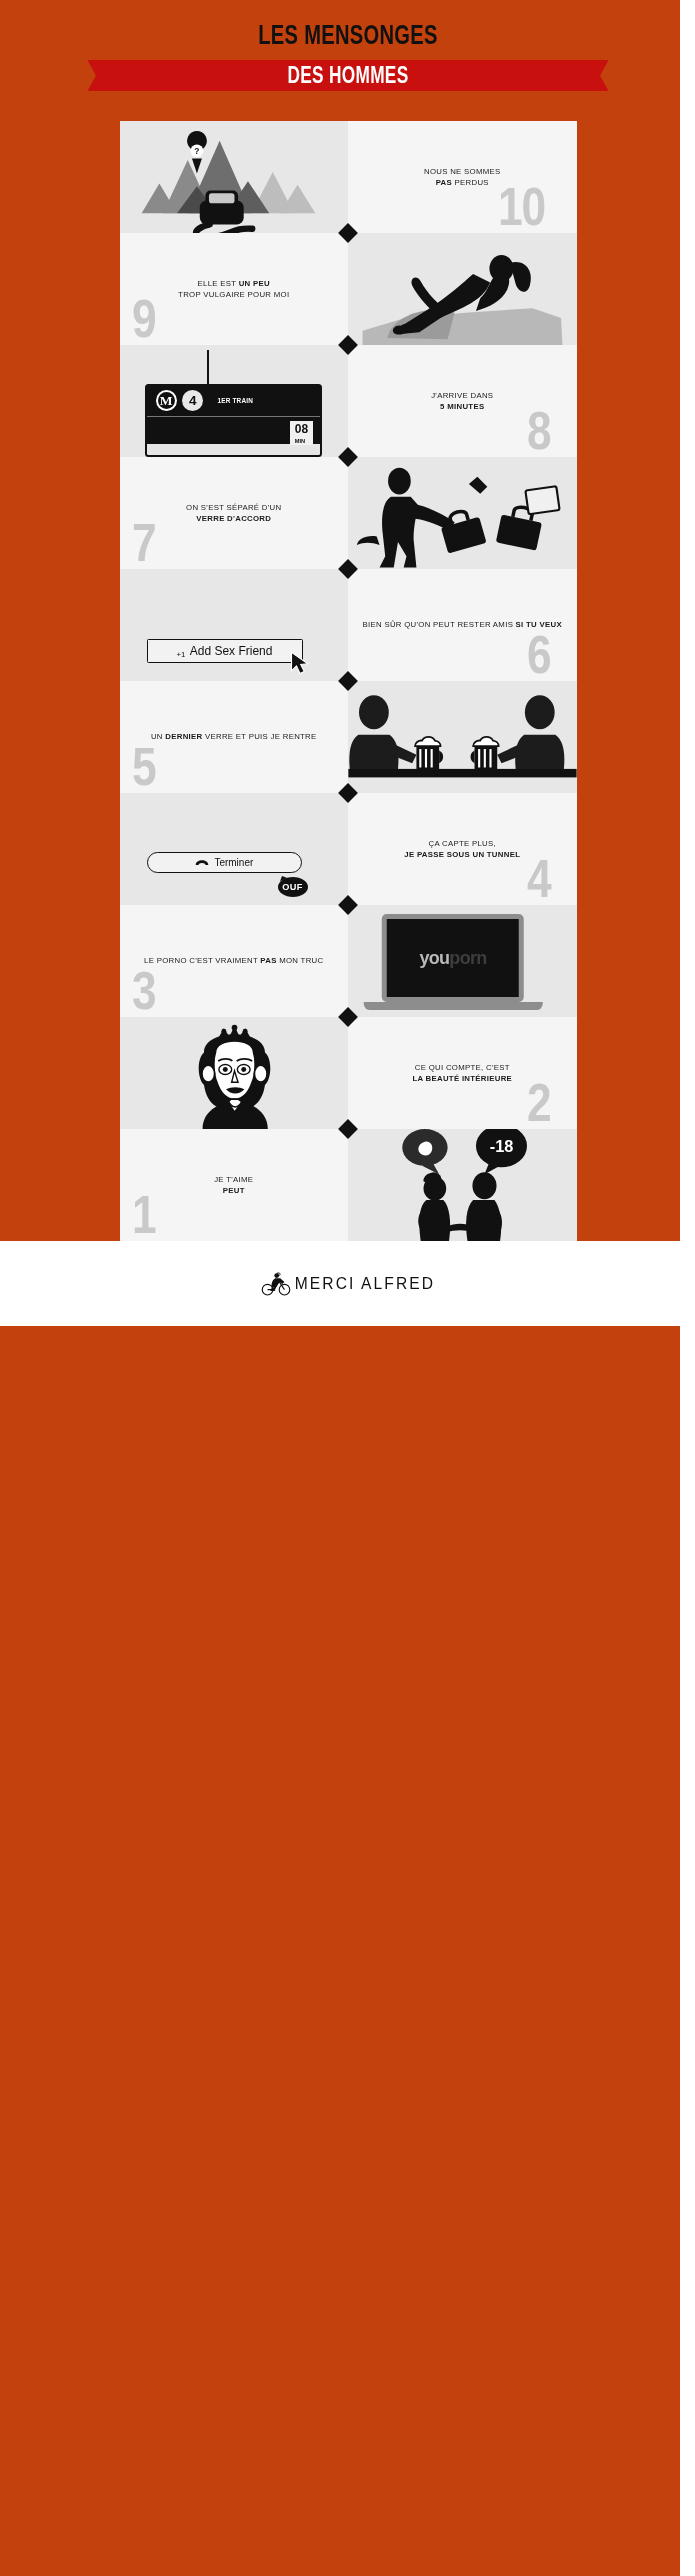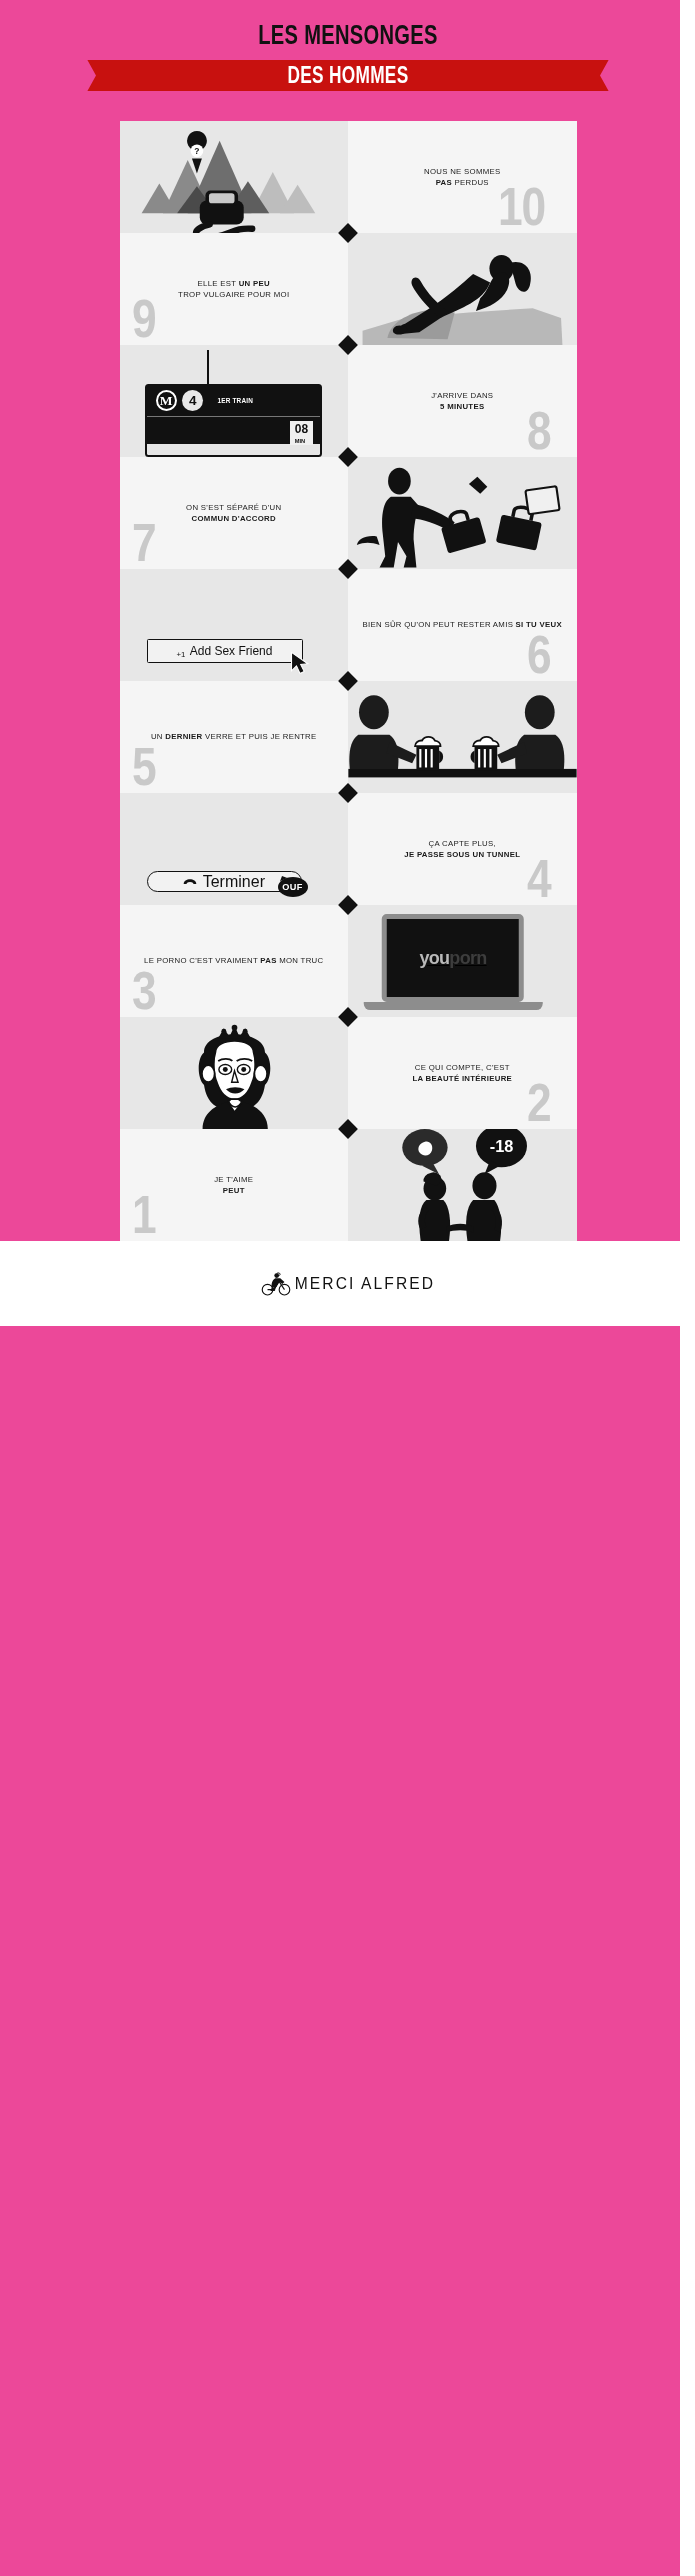--- a/index.html
+++ b/index.html
@@ -2,21 +2,21 @@
 <html style="font-size:11.4px"><head>
 <meta charset="utf-8">
 <style>
   * { margin:0; padding:0; box-sizing:border-box; }
   html,body{
     width:696px; height:2576px;
     background:#ffffff;
     font-family:"Liberation Sans", sans-serif;
     overflow:hidden;
   }
-  .page{ position:relative; width:680px; height:2576px; background:#ec4899; }
+  .page{ position:relative; width:680px; height:2576px; background:#c2410c; }
 
   
   .header{ position:relative; width:696px; height:121px; }
   .title-main{
     position:absolute; left:0; right:0; top:18.5px;
     text-align:center;
     font-family:"Liberation Sans Narrow","Liberation Sans",sans-serif;
     font-weight:bold; font-size:28px; line-height:31px;
     letter-spacing:0.4px; color:#111;
     transform:scaleX(.72); transform-origin:center;
@@ -90,22 +90,22 @@
     color:#111;
   }
   .addsf{
     left:27px; bottom:18.5px; width:156px; height:24px;
     font-size:12px; gap:4.3px; border-radius:1.4px;
   }
   .addsf .plus1{ font-size:7.8px; align-self:flex-end; margin-bottom:2.8px; }
   .cursor{ position:absolute; left:170px; bottom:5.7px; }
 
   .terminer{
-    left:27px; bottom:13px; width:155px; height:21px;
-    border-radius:11.4px; font-size:16px; gap:5.7px; background:#f2f2f2;
+    left:27px; bottom:32px; width:155px; height:21px;
+    border-radius:11.4px; font-size:10px; gap:5.7px; background:#f2f2f2;
   }
   .ouf{
     position:absolute; left:158px; bottom:8.5px;
     width:30px; height:20px; border-radius:50%;
     background:#111; color:#fff;
     font-family:"Liberation Sans Narrow","Liberation Sans",sans-serif;
     font-weight:bold; font-size:9.2px; letter-spacing:0.4px;
     display:flex; align-items:center; justify-content:center;
   }
   .ouf:before{
@@ -142,21 +142,21 @@
   .metro-time{
     position:absolute; right:7px; top:4.3px;
     background:#f0f0f0; color:#111; padding:1.4px 5px;
     font-family:"Liberation Sans Narrow","Liberation Sans",sans-serif;
     font-weight:bold; font-size:12px; display:flex; align-items:baseline; gap:1.4px;flex-direction:column;
   }
   .metro-time small{ font-size:5.7px; font-weight:bold; }
   .metro-bot{ height:11.4px; background:#e6e6e6; }
 
   
-  .laptop{ position:absolute; left:50%; transform:translateX(-50%); bottom:7px;text-decoration:underline; }
+  .laptop{ position:absolute; left:50%; transform:translateX(-50%); bottom:7px; }
   .lap-screen{
     width:142px; height:88px; background:#111;
     border:5px solid #8d8d8d; border-radius:5px;
     display:flex; align-items:center; justify-content:center;
   }
   .yp{
     font-family:"Liberation Sans",sans-serif; font-weight:bold;
     font-size:18px; letter-spacing:-0.7px; line-height:1;
   }
   .yp .a{ color:#b9b9b9; }
@@ -281,21 +281,21 @@
       </div>
     </div>
   </div>
 
   <div class="strip">
     <div class="row">
       <div class="diamond"></div>
       <div class="cell light">
         <div class="caption">
           <span>ON S'EST SÉPARÉ D'UN</span><br>
-          <b>COMMUN D'ACCORD</b>
+          <b>VERRE D'ACCORD</b>
         </div>
         <div class="bignum left">7</div>
       </div>
       <div class="cell shade">
         <div class="art">
           <svg width="229" height="112" viewBox="0 0 322 158">
             <ellipse cx="72" cy="34" rx="16" ry="19" fill="#111"></ellipse>
             <path d="M60 56 C50 62 46 80 48 104 L52 140 L44 156 L64 156 L70 120 L82 140 L78 156 L96 156
                      L92 116 C92 96 96 80 100 70 L88 56 Z" fill="#111"></path>
             <path d="M92 66 C112 70 132 80 150 92 L142 104 C124 94 106 88 88 86 Z" fill="#111"></path>

